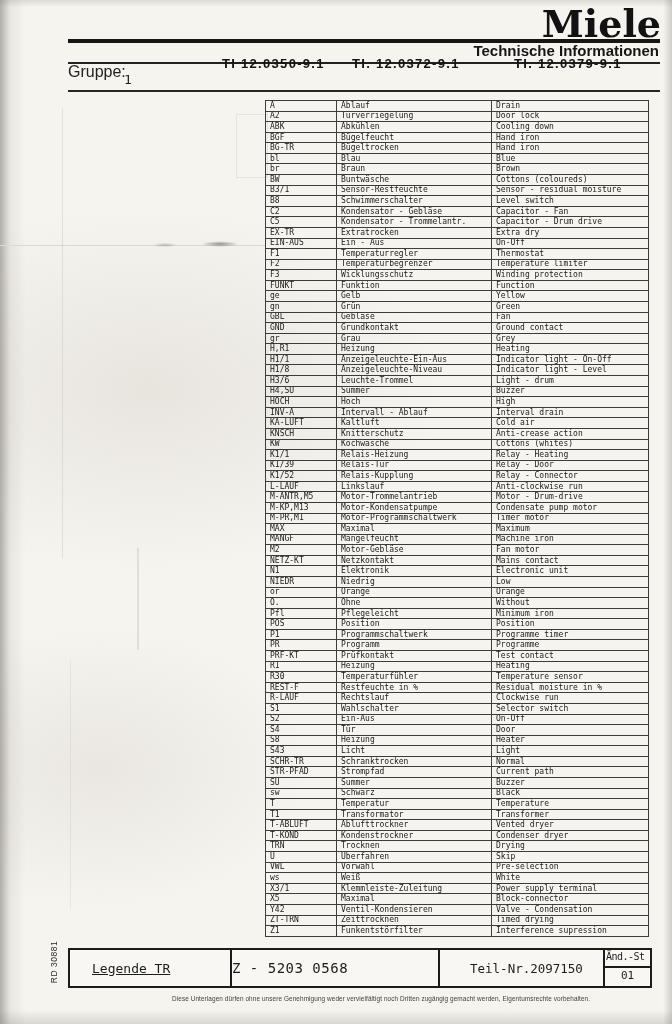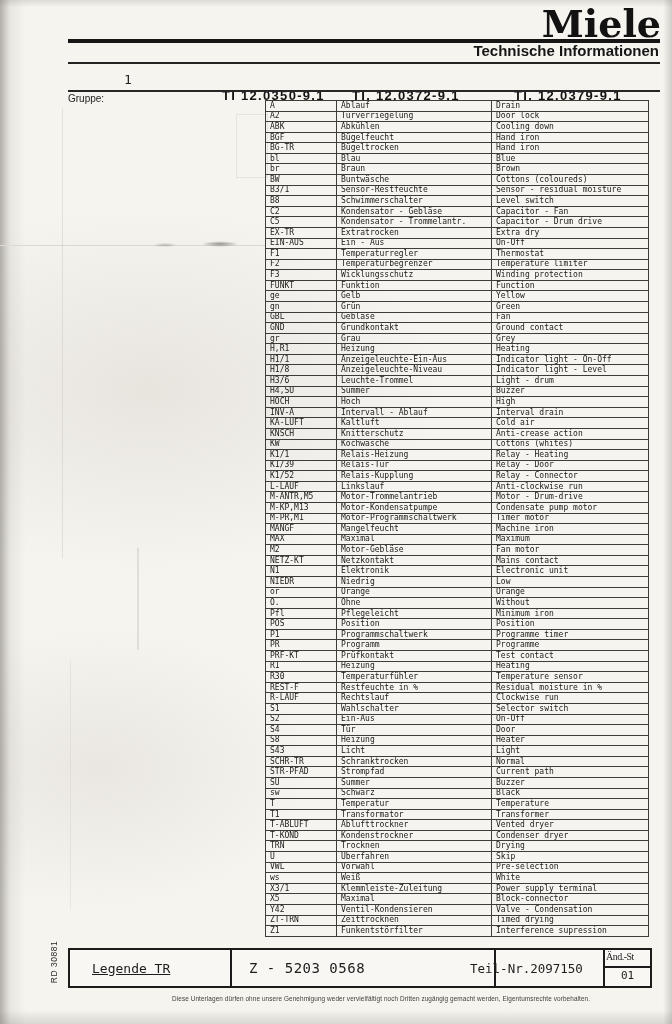--- a/index.html
+++ b/index.html
@@ -26,42 +26,42 @@
   .ghost-v3{position:absolute;left:70px;top:660px;width:1px;height:250px;background:rgba(120,115,108,0.10);}
   .ghost-box{position:absolute;left:236px;top:114px;width:30px;height:62px;border:1px solid rgba(120,115,108,0.12);}
 
   
   .brand{position:absolute;top:1px;right:11px;font-family:"DejaVu Serif", serif;
     font-weight:bold;font-size:38px;letter-spacing:0px;color:#121212;}
   .rule-1{position:absolute;left:68px;right:12px;top:39px;height:4px;background:#161616;}
   .subtitle{position:absolute;top:42px;right:13px;font-family:"Liberation Sans", sans-serif;
     font-weight:bold;font-size:15px;color:#161616;text-align:right;}
   .rule-2{position:absolute;left:68px;right:12px;top:62px;height:2px;background:#222;}
-  .gruppe-label{position:absolute;left:68px;top:93px;font-family:"Liberation Sans", sans-serif;font-size:10px;color:#222;}
+  .gruppe-label{position:absolute;left:68px;top:63px;font-family:"Liberation Sans", sans-serif;font-size:16px;color:#222;}
   .gruppe-value{position:absolute;left:124px;top:72px;font-size:13px;color:#222;}
-  .ti{position:absolute;top:88px;font-family:"Liberation Sans", sans-serif;font-weight:bold;
+  .ti{position:absolute;top:56px;font-family:"Liberation Sans", sans-serif;font-weight:bold;
     font-size:13px;letter-spacing:1.3px;color:#141414;white-space:nowrap;}
   .ti-1{left:222px;}
   .ti-2{left:352px;}
   .ti-3{left:514px;}
   .gruppe-rule{position:absolute;left:68px;right:12px;top:90px;height:2px;background:#262626;}
 
   
   table.legend{position:absolute;left:265px;top:100px;width:384px;height:837px;
     border-collapse:collapse;table-layout:fixed;font-size:8px;line-height:1;color:#1b1b1b;}
   table.legend td{border:1px solid #3e3c3a;padding:0 0 0 4px;white-space:nowrap;overflow:hidden;vertical-align:middle;}
 
   
   .footer-box{position:absolute;left:68px;top:948px;width:580px;height:36px;border:2px solid #1b1b1b;background:rgba(255,255,255,0.25);}
   .fcell{position:absolute;top:0;height:100%;display:flex;align-items:center;}
   .fcell-title{left:0;width:162px;border-right:2px solid #1b1b1b;padding-left:22px;font-size:13px;box-sizing:border-box;text-decoration:underline;}
-  .fcell-number{left:162px;width:264px;border-right:2px solid #1b1b1b;padding-left:17px;font-size:14px;box-sizing:border-box;letter-spacing:0.5px;}
+  .fcell-number{left:162px;width:208px;border-right:2px solid #1b1b1b;padding-left:0;font-size:14px;box-sizing:border-box;letter-spacing:0.5px;}
   .fcell-part{left:395px;width:140px;border-right:2px solid #1b1b1b;padding-left:5px;font-size:12.5px;box-sizing:border-box;}
   .fcell-rev{left:535px;width:45px;}
-  .rev-label{position:absolute;left:1px;top:1px;width:44px;font-size:10px;letter-spacing:-0.5px;white-space:nowrap;font-family:Liberation Serif, serif;}
+  .rev-label{position:absolute;left:1px;top:1px;width:44px;font-size:10px;letter-spacing:-0.5px;white-space:nowrap;}
   .rev-divider{position:absolute;left:0;top:16px;width:100%;height:1.5px;background:#1b1b1b;}
   .rev-value{position:absolute;left:0;top:19px;width:100%;text-align:center;font-size:11px;}
   .side-code{position:absolute;left:28px;top:955px;width:56px;height:14px;
     transform:rotate(-90deg);transform-origin:50% 50%;font-family:"Liberation Sans", sans-serif;
     font-size:8.5px;color:#2a2a2a;text-align:center;letter-spacing:0.5px;}
   .disclaimer{position:absolute;left:172px;top:995px;width:476px;font-family:"Liberation Sans", sans-serif;
     font-size:6.4px;color:#44403c;letter-spacing:0.1px;white-space:nowrap;}
 </style>
 </head>
 <body>
@@ -289,28 +289,28 @@
           <td>M-KP,M13</td>
           <td>Motor-Kondensatpumpe</td>
           <td>Condensate pump motor</td>
         </tr>
         <tr>
           <td>M-PR,M1</td>
           <td>Motor-Programmschaltwerk</td>
           <td>Timer motor</td>
         </tr>
         <tr>
+          <td>MAX</td>
+          <td>Maximal</td>
+          <td>Maximum</td>
+        </tr>
+        <tr>
           <td>MANGF</td>
           <td>Mangelfeucht</td>
           <td>Machine iron</td>
-        </tr>
-        <tr>
-          <td>MAX</td>
-          <td>Maximal</td>
-          <td>Maximum</td>
         </tr>
         <tr>
           <td>M2</td>
           <td>Motor-Gebläse</td>
           <td>Fan motor</td>
         </tr>
         <tr>
           <td>NETZ-KT</td>
           <td>Netzkontakt</td>
           <td>Mains contact</td>

